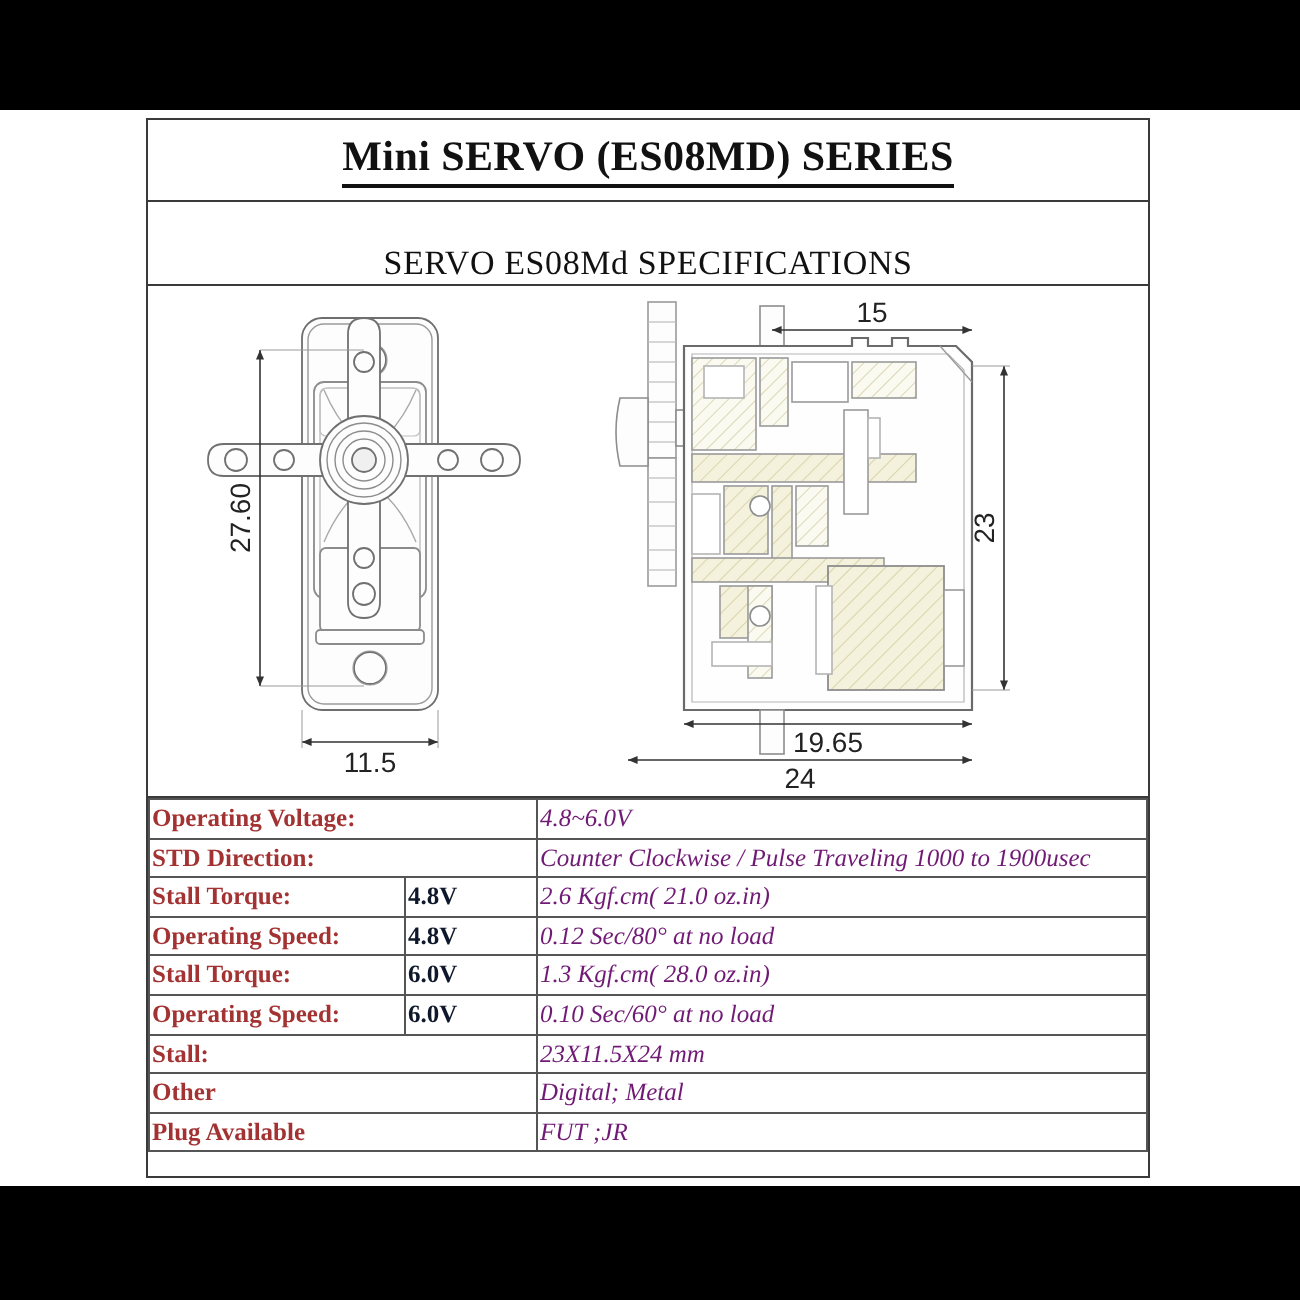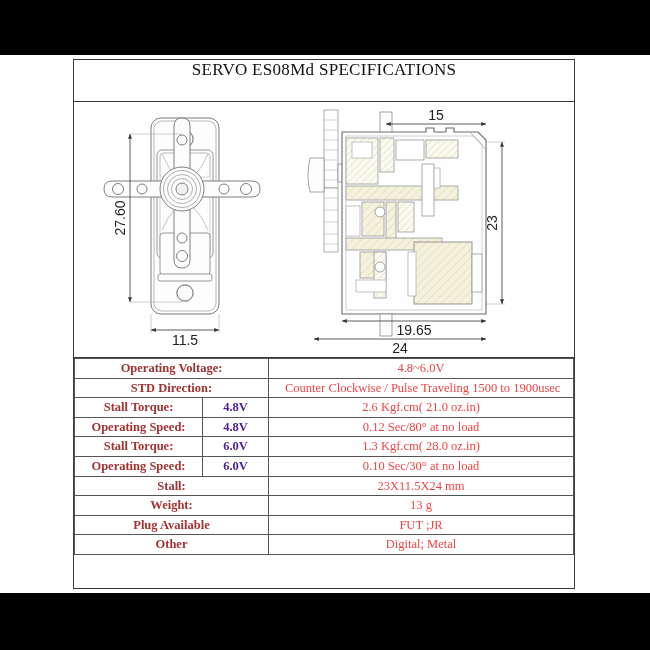--- a/index.html
+++ b/index.html
@@ -52,21 +52,21 @@
     border-bottom: 2px solid #111;
     padding-bottom: 1px;
     color: #111;
     white-space: nowrap;
   }
 
   .row-sub {
     height: 42px;
     border-bottom: 1.5px solid #3a3a3a;
     display: flex;
-    align-items: flex-start;
+    align-items: flex-end;
     justify-content: center;
     box-sizing: border-box;
   }
   .row-sub .t {
     font-size: 17px;
     color: #111;
     letter-spacing: 0.3px;
     white-space: nowrap;
   }
 
@@ -82,51 +82,55 @@
 
   
   #spec-table {
     width: 100%;
     border-collapse: collapse;
     table-layout: fixed;
   }
   #spec-table td {
     border: 1px solid #555;
     height: 18.6px;
-    padding: 0 16px;
-    text-align: center;
+    padding: 0 1px;
+    text-align: left;
     vertical-align: middle;
     font-size: 12.5px;
     line-height: 1;
     white-space: nowrap;
     overflow: hidden;
   }
   td.label {
     color: #a33232;
     font-weight: bold;
   }
   td.volt {
-    color: #4c1d95;
+    color: #0f172a;
     font-weight: bold;
   }
   td.value {
-    color: #ef4444;
+    color: #701a75;
+    font-style: italic;
   }
   td.value-wide {
     font-size: 12px;
   }
   .c-label { width: 128px; }
   .c-volt  { width: 66px; }
 </style>
 </head>
 <body>
 
 <div id="page">
   <div id="frame">
 
+    <div class="row-title">
+      <span class="t">Mini SERVO (ES08MD) SERIES</span>
+    </div>
 
     <div class="row-sub">
       <span class="t">SERVO ES08Md  SPECIFICATIONS</span>
     </div>
 
     <div id="drawings">
       <svg width="500" height="256" viewBox="0 0 500 256">
         <defs>
           <pattern id="hatch" width="6" height="6" patternTransform="rotate(45)" patternUnits="userSpaceOnUse">
             <rect width="6" height="6" fill="#f4f1dc"></rect>
@@ -292,55 +296,51 @@
           <col class="c-volt">
           <col>
       </colgroup>
       <tbody>
           <tr>
             <td class="label" colspan="2">Operating Voltage:</td>
             <td class="value">4.8~6.0V</td>
           </tr>
           <tr>
             <td class="label" colspan="2">STD  Direction:</td>
-            <td class="value value-wide">Counter Clockwise / Pulse Traveling 1500 to 1900usec</td>
+            <td class="value value-wide">Counter Clockwise / Pulse Traveling 1000 to 1900usec</td>
           </tr>
           <tr>
             <td class="label">Stall  Torque:</td>
             <td class="volt">4.8V</td>
             <td class="value">2.6 Kgf.cm( 21.0 oz.in)</td>
           </tr>
           <tr>
             <td class="label">Operating Speed:</td>
             <td class="volt">4.8V</td>
             <td class="value">0.12 Sec/80° at no load</td>
           </tr>
           <tr>
             <td class="label">Stall  Torque:</td>
             <td class="volt">6.0V</td>
             <td class="value">1.3 Kgf.cm( 28.0 oz.in)</td>
           </tr>
           <tr>
             <td class="label">Operating Speed:</td>
             <td class="volt">6.0V</td>
-            <td class="value">0.10 Sec/30° at no load</td>
+            <td class="value">0.10 Sec/60° at no load</td>
           </tr>
           <tr>
             <td class="label" colspan="2">Stall:</td>
             <td class="value">23X11.5X24 mm</td>
           </tr>
           <tr>
-            <td class="label" colspan="2">Weight:</td>
-            <td class="value">13 g</td>
+            <td class="label" colspan="2">Other</td>
+            <td class="value">Digital; Metal</td>
           </tr>
           <tr>
             <td class="label" colspan="2">Plug  Available</td>
             <td class="value">FUT ;JR</td>
           </tr>
-          <tr>
-            <td class="label" colspan="2">Other</td>
-            <td class="value">Digital; Metal</td>
-          </tr>
         </tbody>
     </table>
 
   </div>
 </div>
 
 </body></html>

